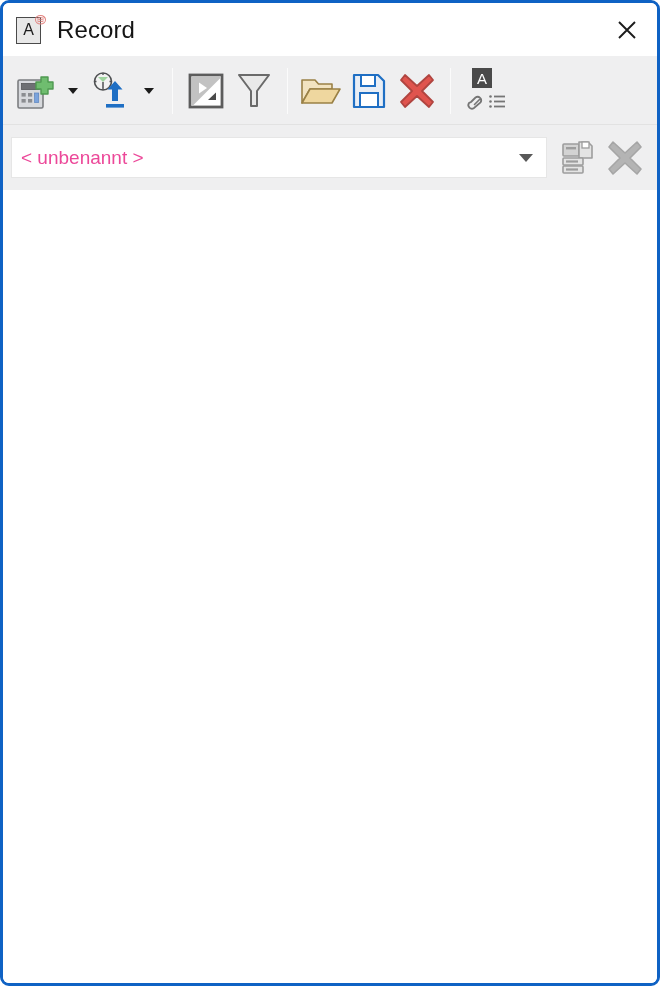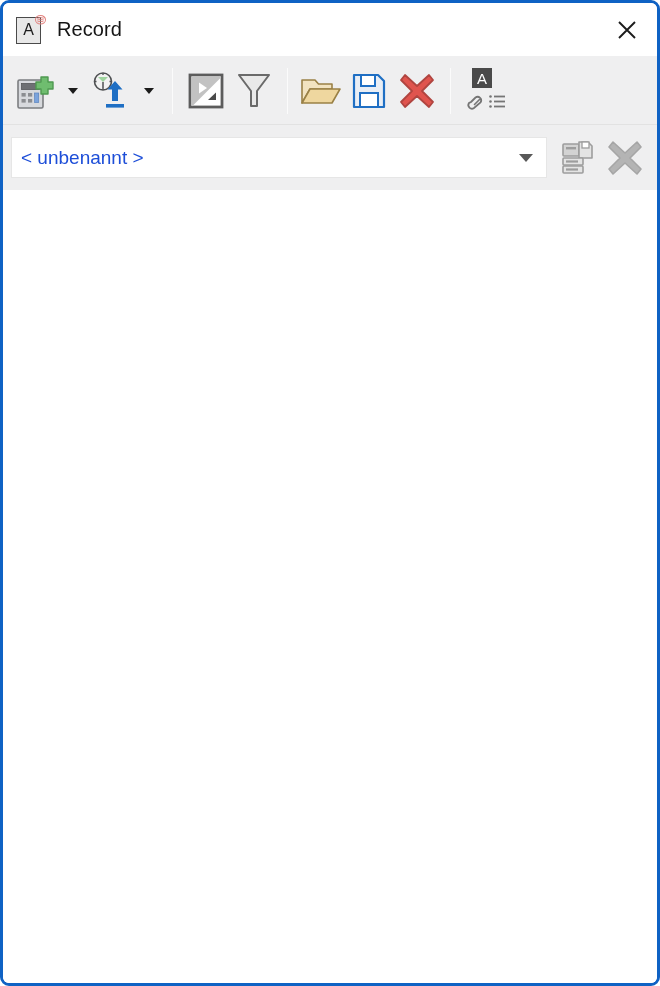--- a/index.html
+++ b/index.html
@@ -62,21 +62,21 @@
     color: #1d1d1d;
     font-family: "Liberation Sans", sans-serif;
     line-height: 1;
   }
   #app-icon .stamp {
     position: absolute;
     right: -1px; top: -1px;
     width: 13px; height: 13px;
   }
   #title-text {
-    font-size: 20px;
+    font-size: 24px;
     color: #151515;
     letter-spacing: 0.1px;
     white-space: nowrap;
   }
   #close-btn {
     position: absolute;
     right: 12px;
     top: 10px;
     width: 36px;
     height: 34px;
@@ -156,21 +156,21 @@
     box-sizing: border-box;
     display: flex;
     align-items: center;
     position: relative;
     cursor: pointer;
     margin-right: 6px;
   }
   #combo-value {
     padding-left: 9px;
     font-size: 19px;
-    color: #1d4ed8;
+    color: #ec4899;
     white-space: nowrap;
     overflow: hidden;
   }
   #combo-caret {
     position: absolute;
     right: 13px;
     top: 50%;
     transform: translateY(-50%);
     width: 0; height: 0;
     border-left: 7px solid transparent;

